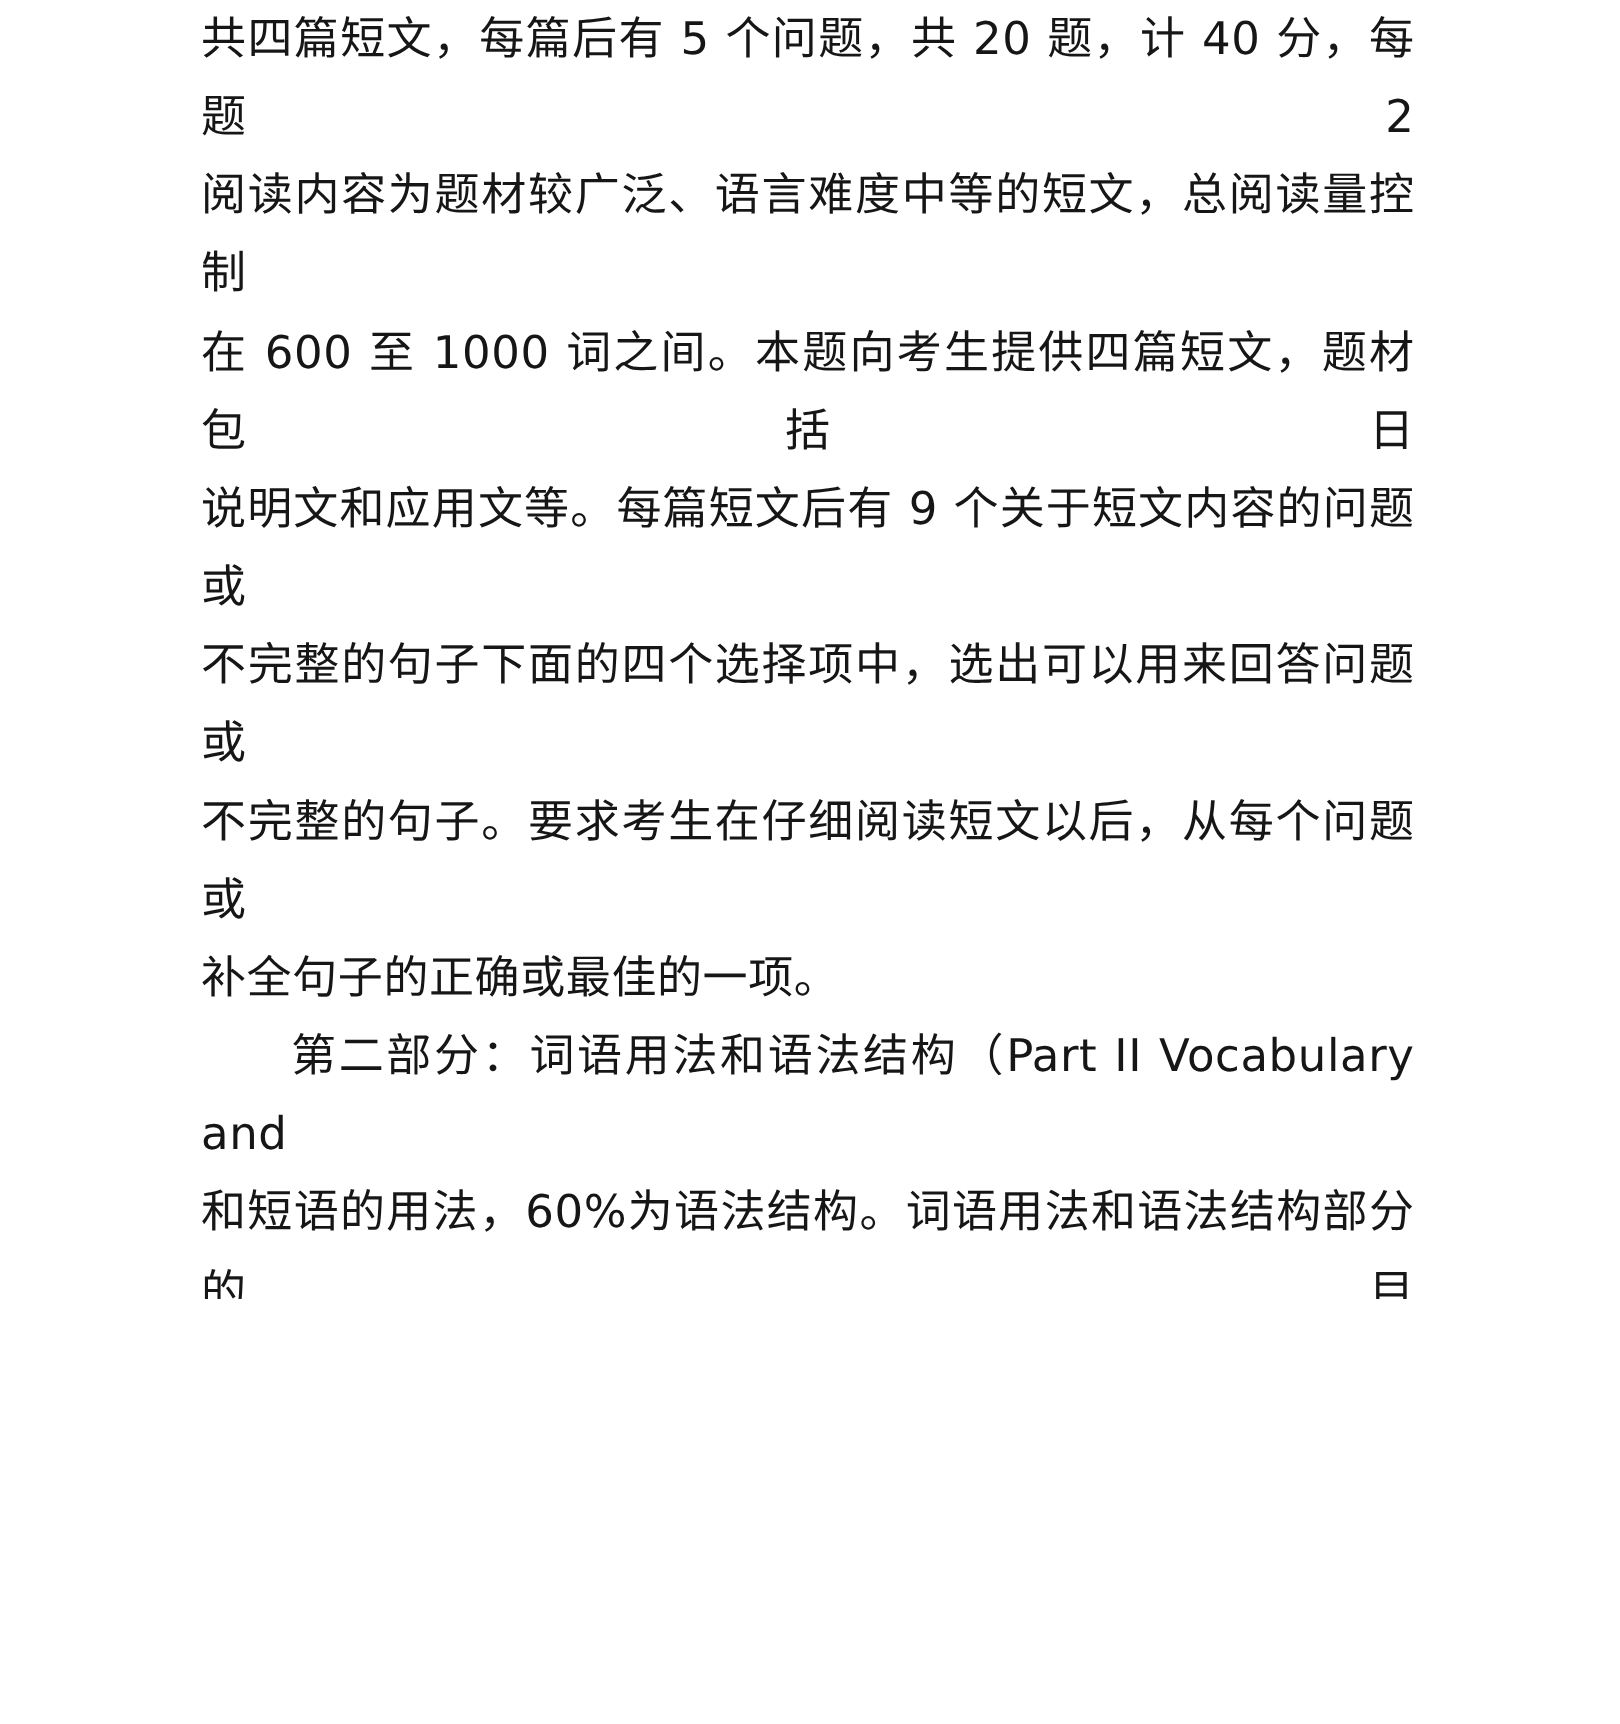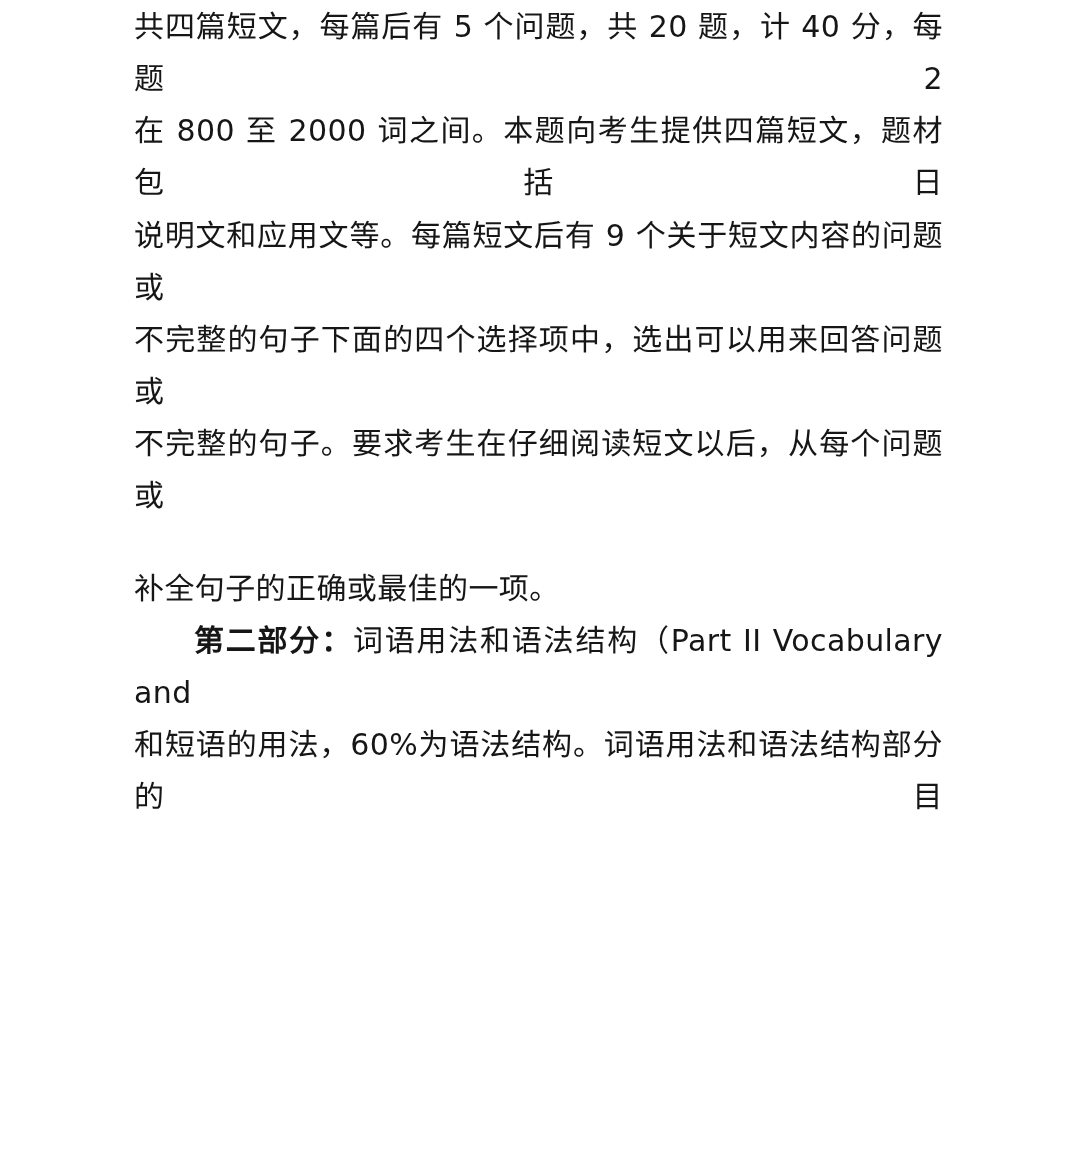--- a/index.html
+++ b/index.html
@@ -27,36 +27,36 @@
     color: #161616;
     text-align: justify;
     text-align-last: justify;
     letter-spacing: 0.4px;
     white-space: normal;
     overflow: hidden;
   }
   .line.no-justify {
     text-align: left;
     text-align-last: left;
-    margin-top: 40px;
   }
   .line.indent {
     text-indent: 60px;
   }
   .heading-bold {
-    font-weight: bold;
+    font-weight: normal;
   }
 </style>
 </head>
 <body>
 
 <div class="page">
   <div class="content" style="color: rgb(22, 22, 22);">
       <div class="line">共四篇短文，每篇后有 5 个问题，共 20 题，计 40 分，每题 2</div>
-      <div class="line">在 800 至 2000 词之间。本题向考生提供四篇短文，题材包括日</div>
+      <div class="line">阅读内容为题材较广泛、语言难度中等的短文，总阅读量控制</div>
+      <div class="line">在 600 至 1000 词之间。本题向考生提供四篇短文，题材包括日</div>
       <div class="line">说明文和应用文等。每篇短文后有 9 个关于短文内容的问题或</div>
       <div class="line">不完整的句子下面的四个选择项中，选出可以用来回答问题或</div>
       <div class="line">不完整的句子。要求考生在仔细阅读短文以后，从每个问题或</div>
       <div class="line no-justify">补全句子的正确或最佳的一项。</div>
       <div class="line indent"><span class="heading-bold">第二部分：</span><span>词语用法和语法结构（Part II Vocabulary and</span></div>
       <div class="line">和短语的用法，60%为语法结构。词语用法和语法结构部分的目</div>
     </div>
 </div>
 
 </body></html>

